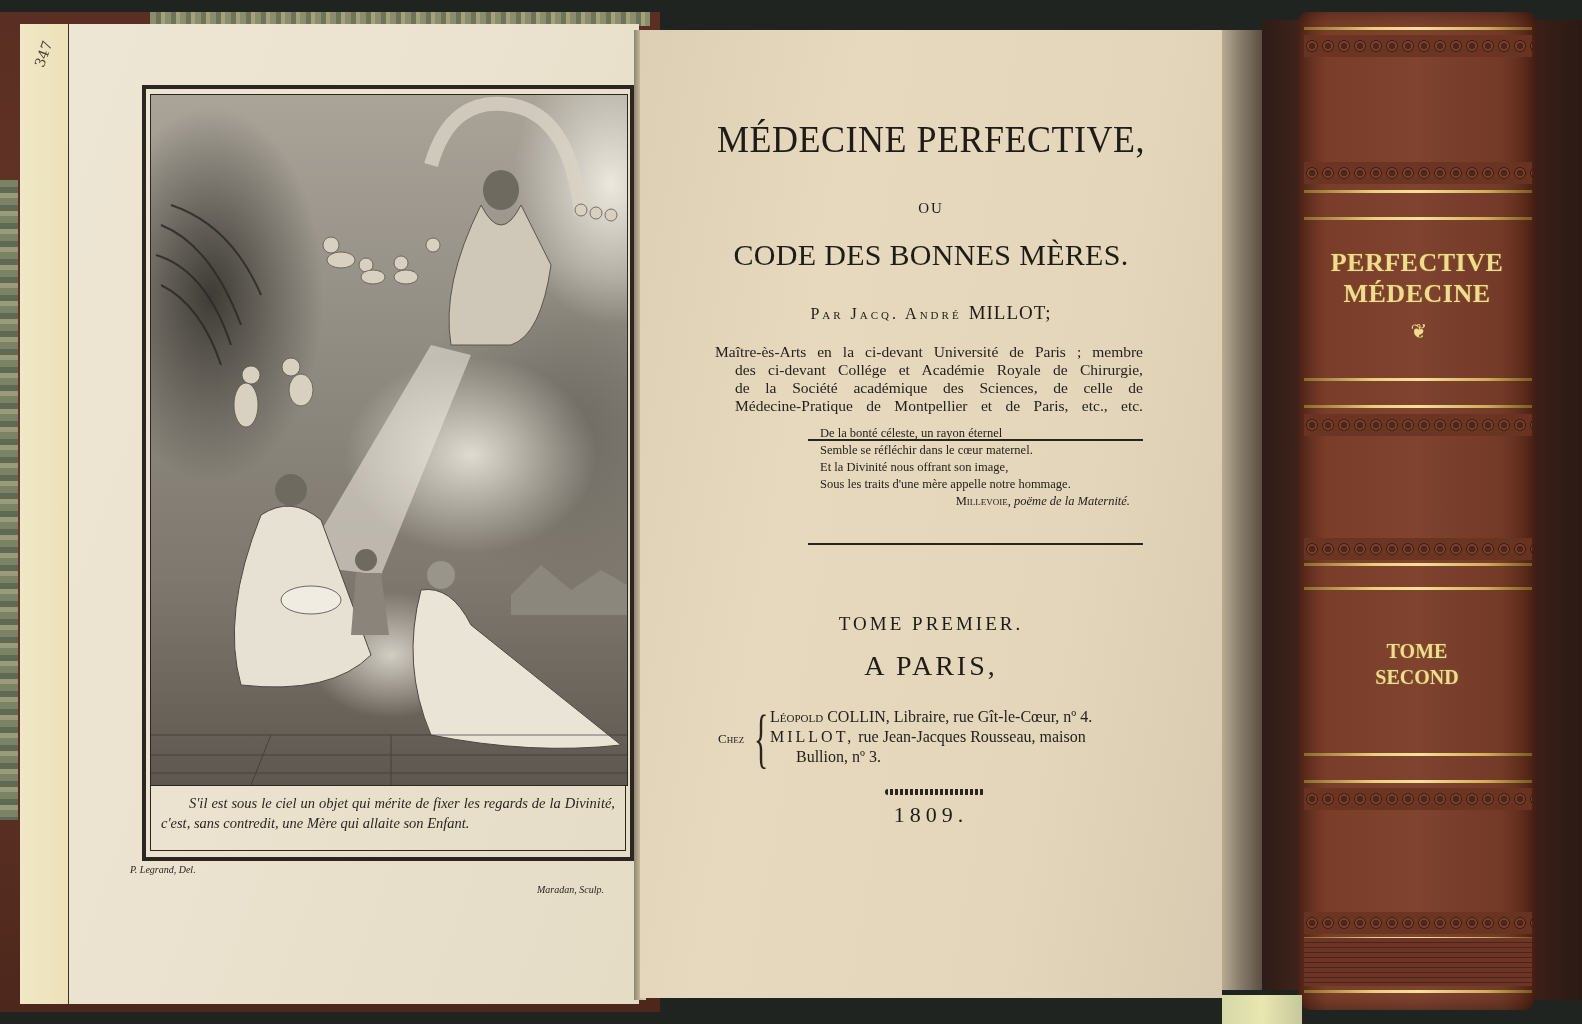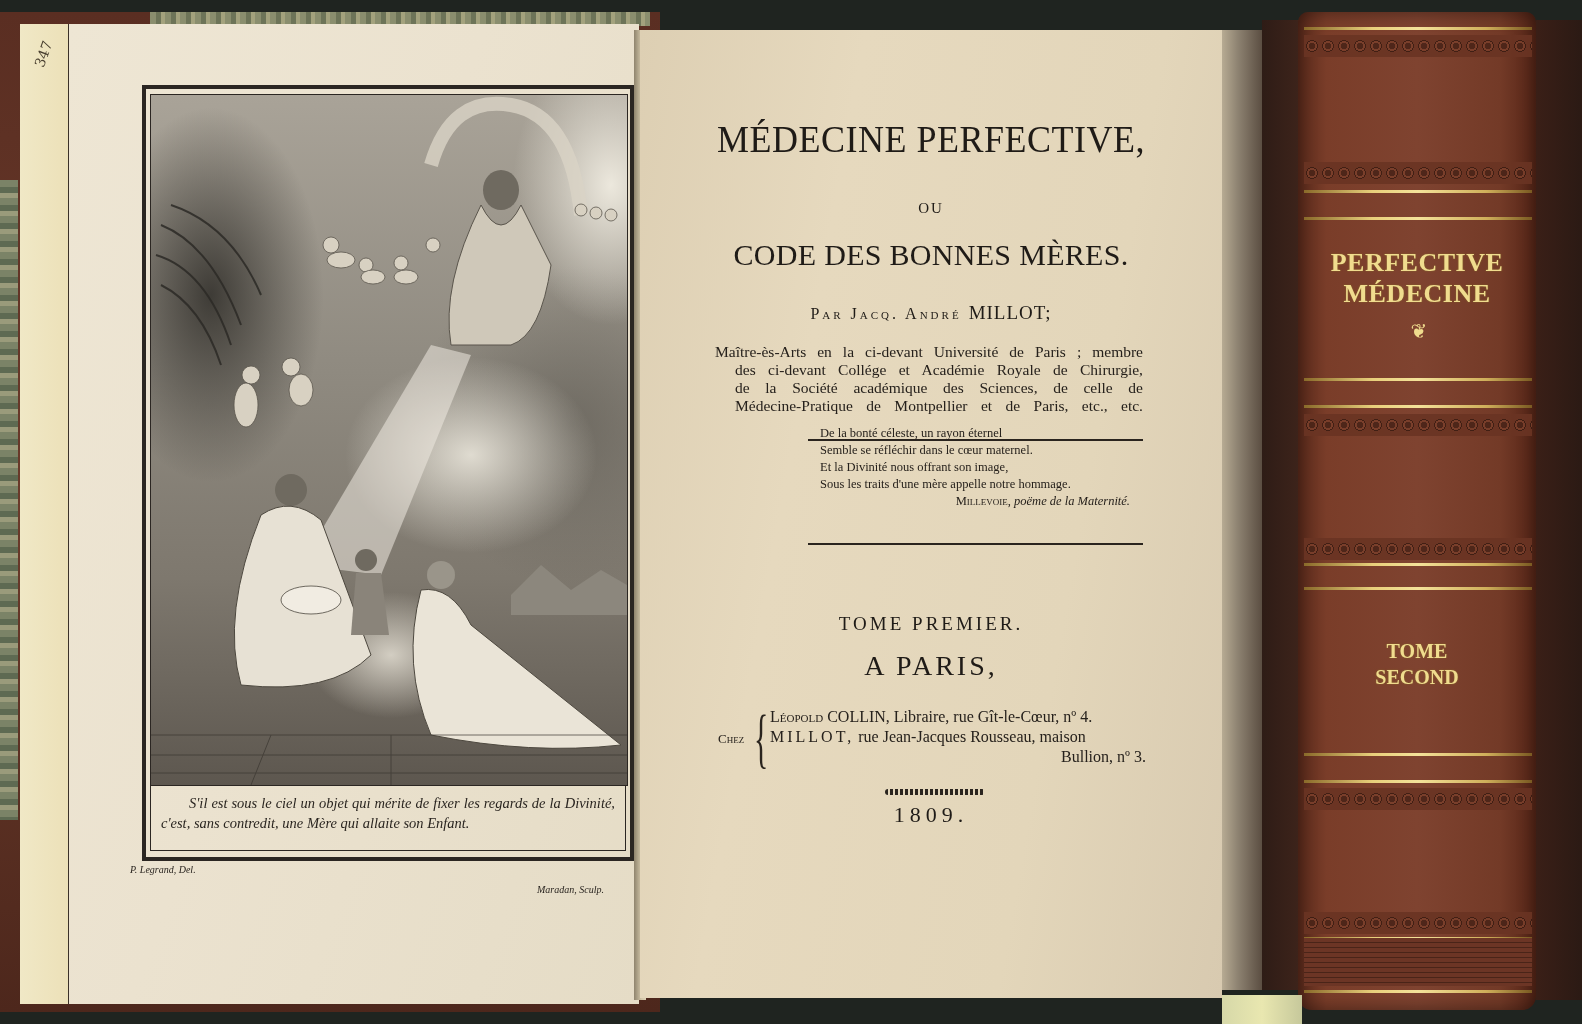--- a/index.html
+++ b/index.html
@@ -113,21 +113,21 @@
   .publisher {
     position: absolute; left: 718px; top: 707px; width: 440px; height: 72px;
     color: #26211c; font-size: 16px; line-height: 20px;
   }
   .pub-chez { position: absolute; left: 0; top: 22px; font-variant: small-caps; font-size: 13px; }
   .pub-brace { position: absolute; left: 36px; top: -4px; font-size: 66px; line-height: 70px; transform: scaleX(0.45); transform-origin: left top; color: #2a241e; }
   .pub-lines { position: absolute; left: 52px; top: 0; width: 376px; }
   .pub-lines div { white-space: nowrap; }
   .pub-lines .sc { font-variant: small-caps; }
   .pub-lines .wide { letter-spacing: 3px; }
-  .pub-lines .indent { padding-left: 26px; text-align: right; }
+  .pub-lines .indent { padding-left: 26px; }
 
   .ornament-rule {
     position: absolute; left: 885px; top: 789px; width: 100px; height: 6px;
     background: repeating-linear-gradient(90deg, #2a241e 0 3px, transparent 3px 5px);
     border-radius: 3px;
   }
   .t-year { top: 802px; font-size: 22px; letter-spacing: 5px; }
 
   
   .spine-shadow {

